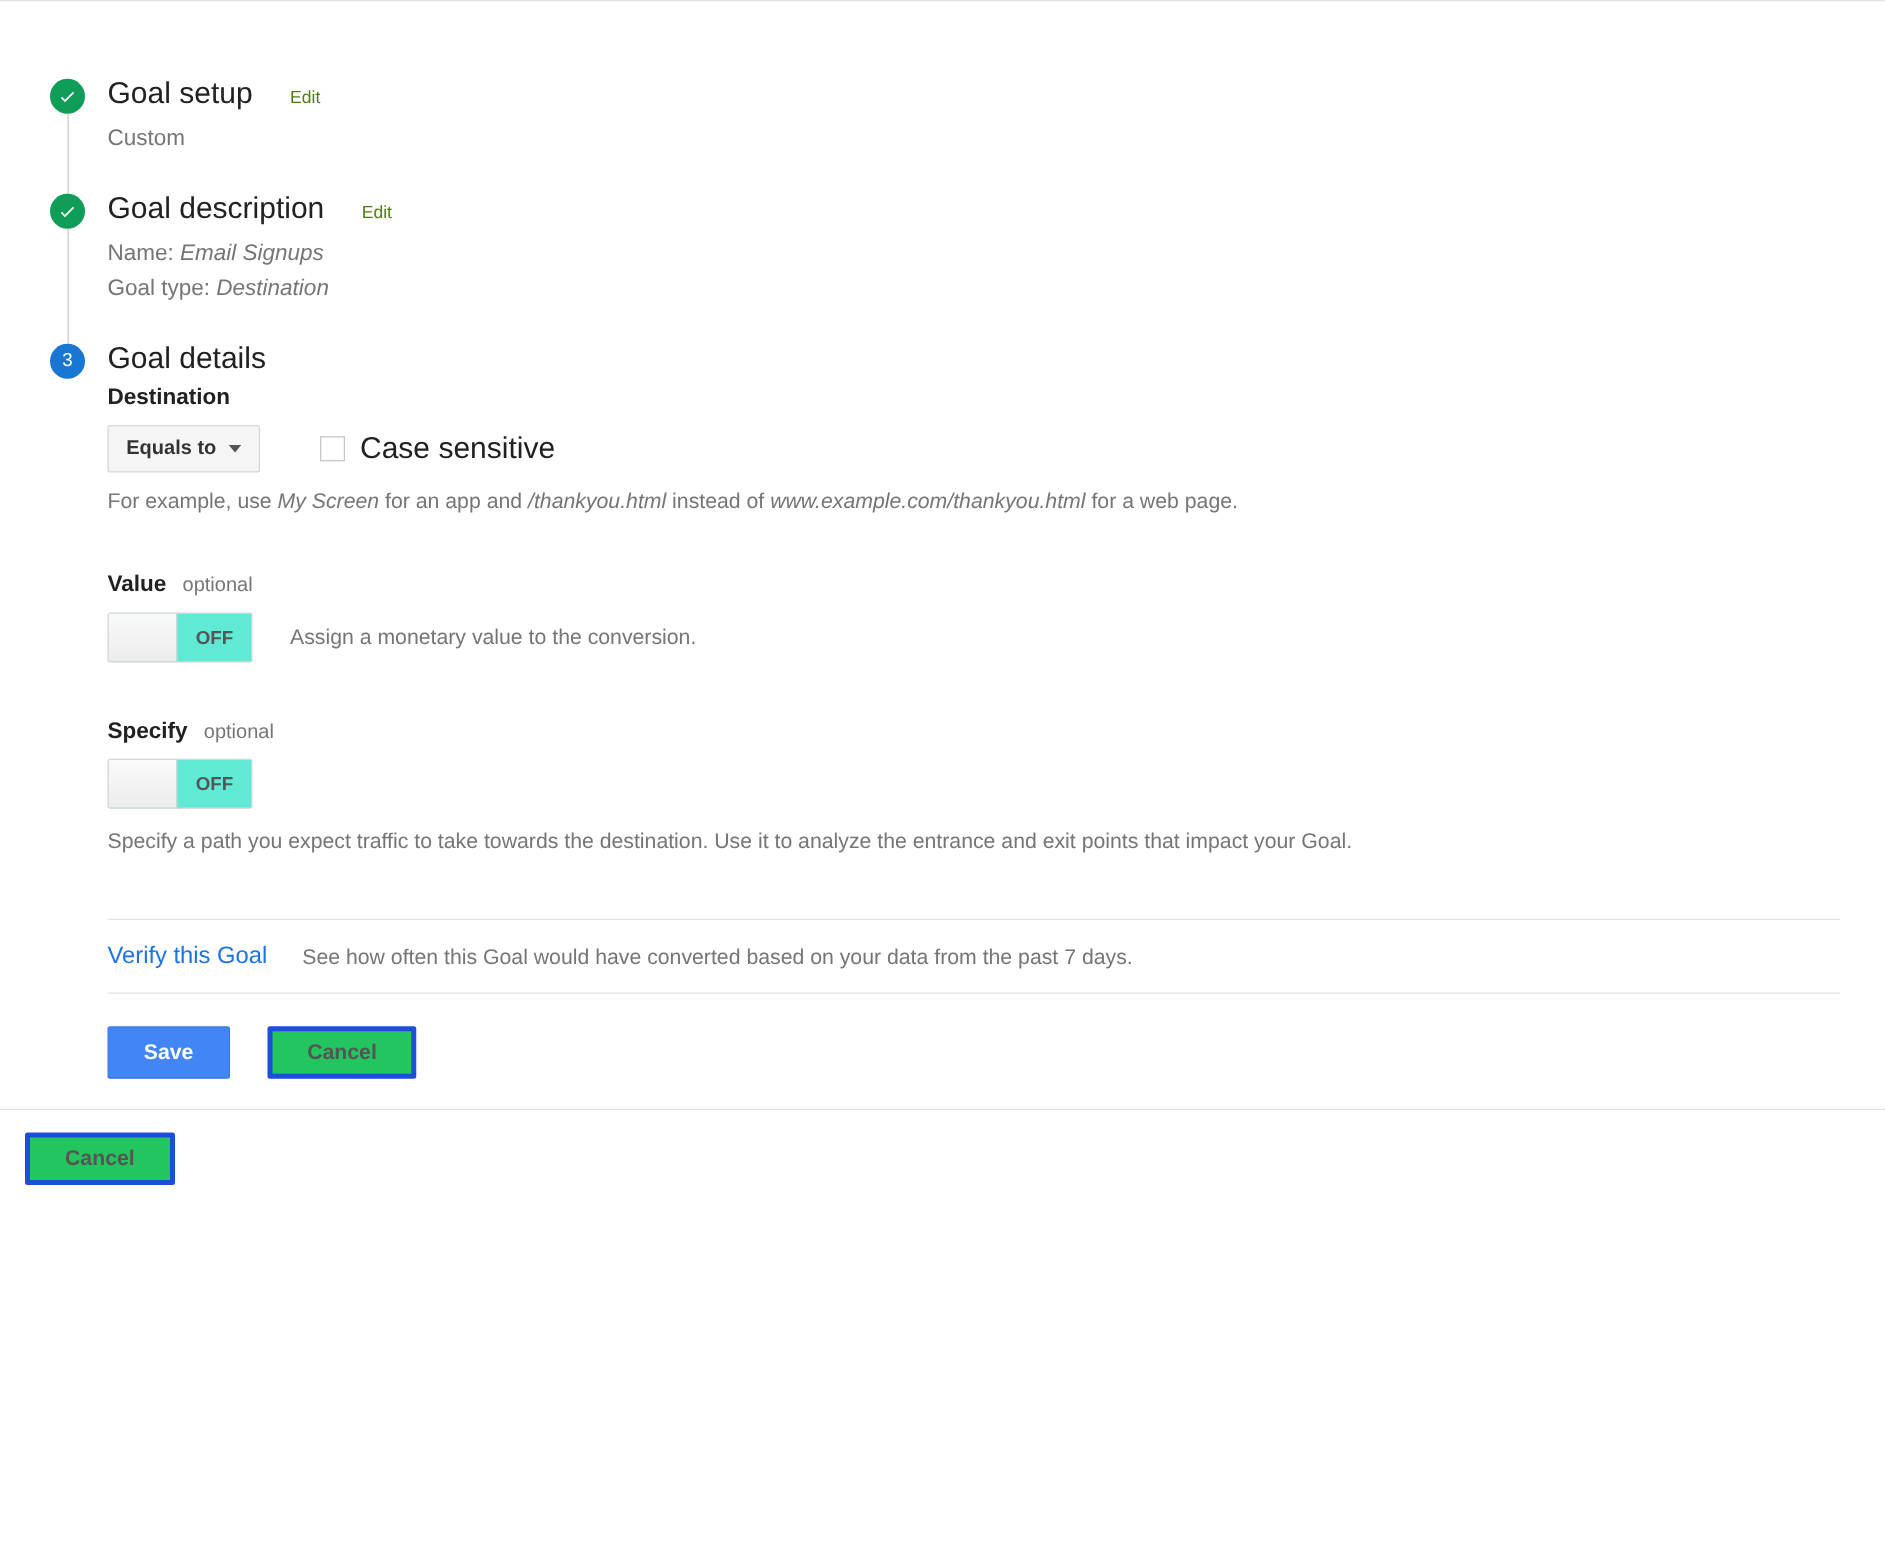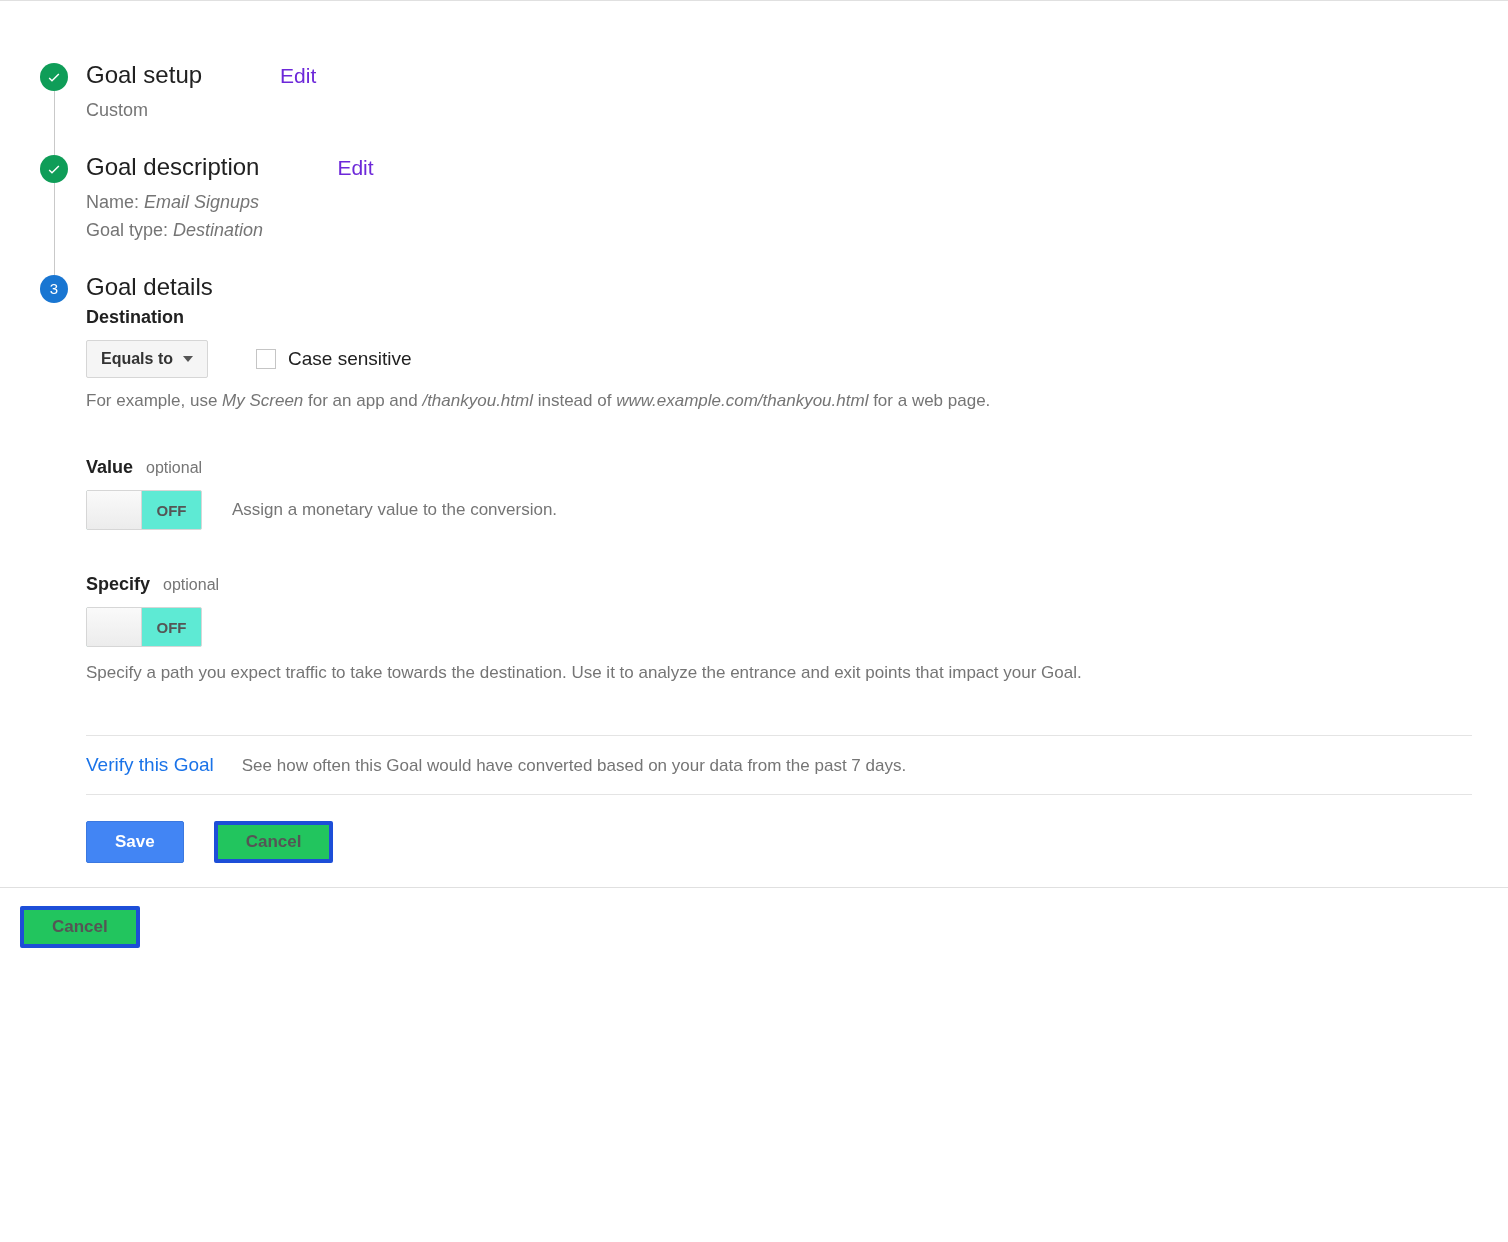--- a/index.html
+++ b/index.html
@@ -57,24 +57,23 @@
     display: flex;
     align-items: baseline;
     gap: 30px;
   }
   .step-title {
     font-size: 24px;
     font-weight: 400;
     color: #212121;
   }
   .edit-link {
-    font-size: 21px;
-    color: #6d28d9;
-    cursor: pointer;
-    margin-left: 48px;
+    font-size: 14px;
+    color: #4d7c0f;
+    cursor: pointer;
   }
   .step-sub {
     margin-top: 8px;
     color: #757575;
     font-size: 18px;
     line-height: 1.55;
   }
   .step-sub .italic { font-style: italic; }
   .details {
     margin-top: 2px;
@@ -124,21 +123,21 @@
     border: 1px solid #3b8ee6;
     padding: 0 12px;
     font-size: 20px;
     outline: none;
     color: #212121;
   }
   .case-wrap {
     display: flex;
     align-items: center;
     gap: 12px;
-    font-size: 19px;
+    font-size: 24px;
     color: #212121;
     padding-left: 34px;
   }
   .case-wrap .chk {
     width: 20px; height: 20px;
     border: 1px solid #c5c5c5;
     background: #fff;
   }
   .help-text {
     margin-top: 10px;

